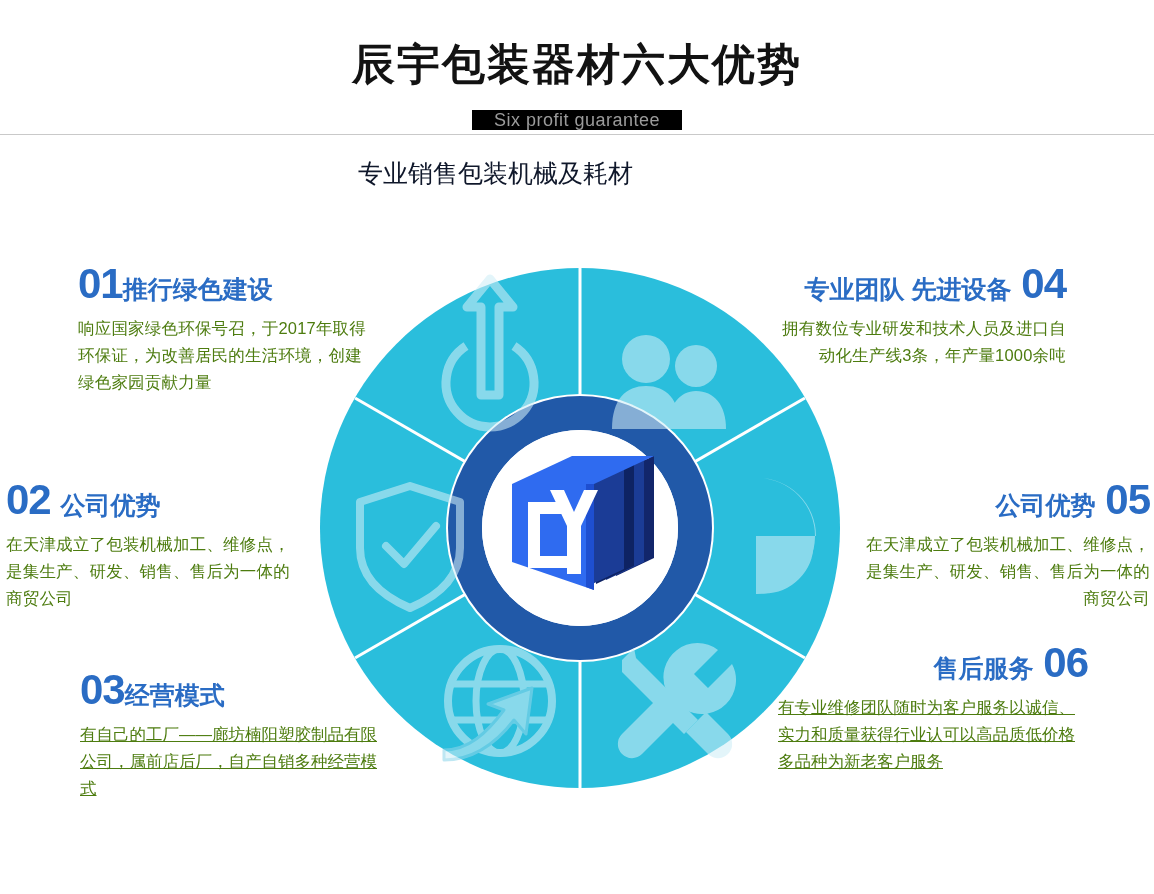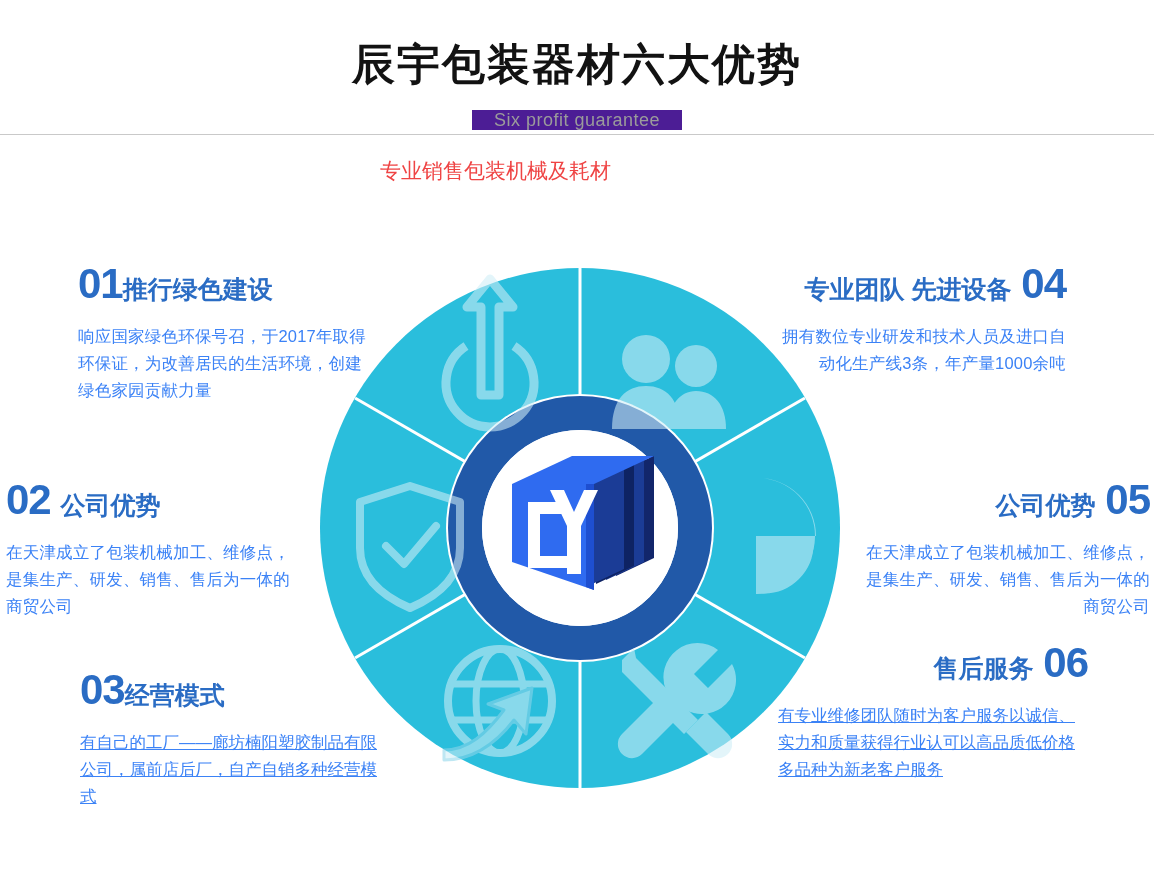--- a/index.html
+++ b/index.html
@@ -31,40 +31,40 @@
   .rule-mid-l, .rule-mid-r {
     position:absolute; top:18px; height:1px; background:#c9c9c9;
   }
   .rule-mid-l { left:160px; width:280px; }
   .rule-mid-r { right:160px; width:280px; }
   .hdr-sub-en {
     position:absolute; top:110px; left:0; width:1154px;
     text-align:center; font-size:18px; color:#9b9b9b;
     letter-spacing:0.5px; background:#ffffff;
   }
-  .hdr-sub-en span { background:#4c1d95; padding:0 22px;margin-top:40px; }
+  .hdr-sub-en span { background:#000000; padding:0 22px;margin-top:40px; }
   .hdr-sub-cn {
     position:absolute; top:157px; left:0; width:991px;
-    text-align:center; font-size:21px; color:#ef4444;
+    text-align:center; font-size:25px; color:#0f172a;
   }
 
   
   .wheel { position:absolute; left:320px; top:268px; width:520px; height:520px; }
   .wheel svg { display:block; }
 
   
   .blk { position:absolute; }
   .blk .head {
     font-size:35px; font-weight:bold; color:#2a6cc4;
     line-height:1.05; white-space:nowrap;
   }
   .blk .head .num { font-size:42px; letter-spacing:-1px; }
   .blk .head .cn  { font-size:25px; }
   .blk .body {
-    margin-top:17px; font-size:16.5px; color:#3b82f6;
+    margin-top:9px; font-size:16.5px; color:#4d7c0f;
     line-height:1.62; letter-spacing:0.2px;
   }
   .left  .head, .left  .body { text-align:left; }
   .right .head, .right .body { text-align:right; }
 
   .blk-01 { left:78px;  top:262px; width:300px; }
   .blk-02 { left:6px;   top:478px; width:300px; }
   .blk-03 { left:80px;  top:668px; width:312px; }
   .blk-04 { left:778px; top:262px; width:288px; }
   .blk-05 { left:850px; top:478px; width:300px; }

